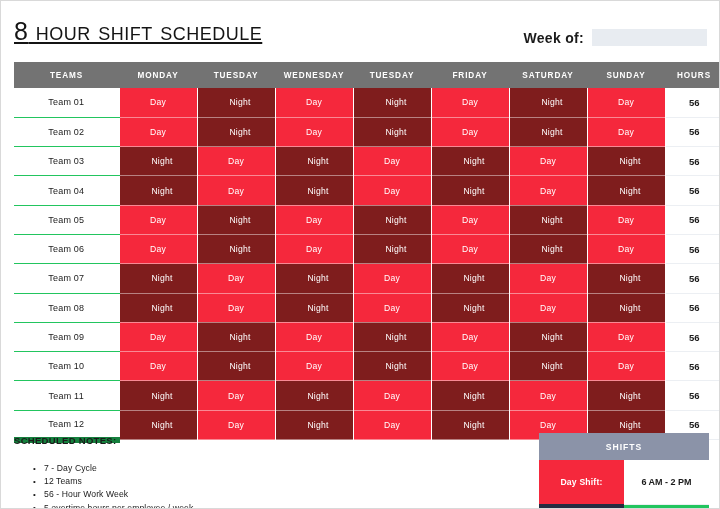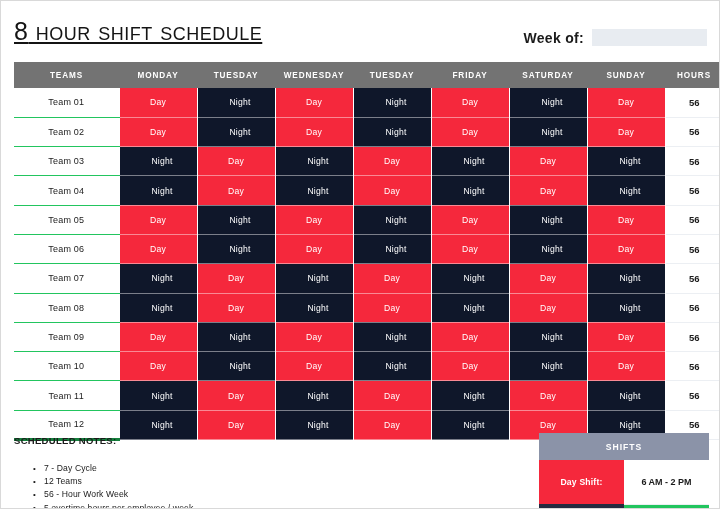--- a/index.html
+++ b/index.html
@@ -100,34 +100,34 @@
 
   td.team-cell {
     background: #ffffff;
     color: #1b1b1b;
     font-size: 9px;
     text-align: center;
     vertical-align: middle;
     border-bottom: 1px solid #22c55e;
     letter-spacing: 0.2px;
   }
-  .schedule tbody tr:last-child td.team-cell { border-bottom: 3px solid #15803d; }
+  .schedule tbody tr:last-child td.team-cell { border-bottom: 6px solid #15803d; }
 
   td.shift-cell {
     text-align: center;
     vertical-align: middle;
     font-size: 8.6px;
     color: #ffffff;
     letter-spacing: 0.2px;
     border-left: 1px solid #ffffff;
     border-right: 1px solid #ffffff;
     border-bottom: 1px solid rgba(255,255,255,0.45);
   }
   td.shift-day   { background: #f5283c; }
-  td.shift-night { background: #0f172a; padding-left: 8px; }
+  td.shift-night { background: #7f1d1d; padding-left: 8px; }
 
   td.hours-cell {
     background: #ffffff;
     color: #1b1b1b;
     font-size: 9.5px;
     font-weight: bold;
     text-align: center;
     vertical-align: middle;
     border-bottom: 1px solid #eceff3;
   }

